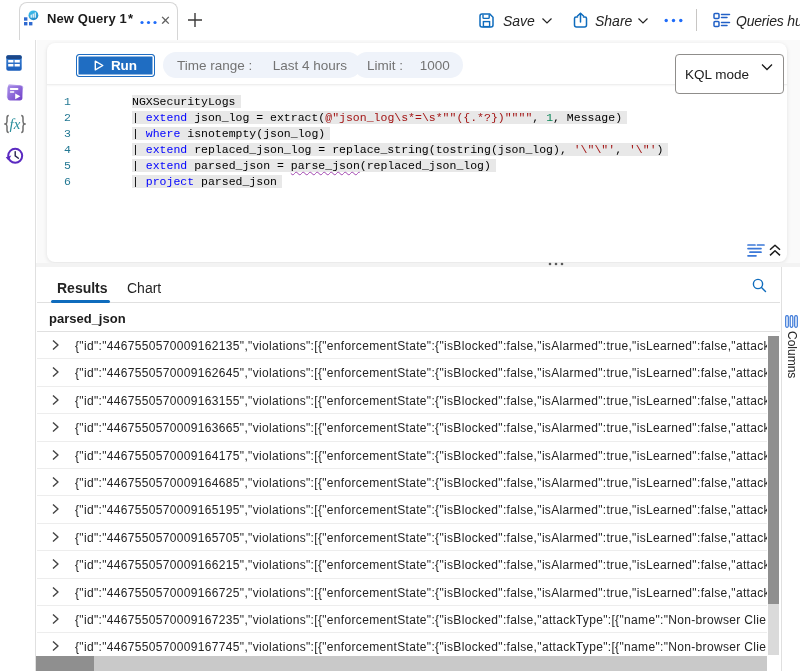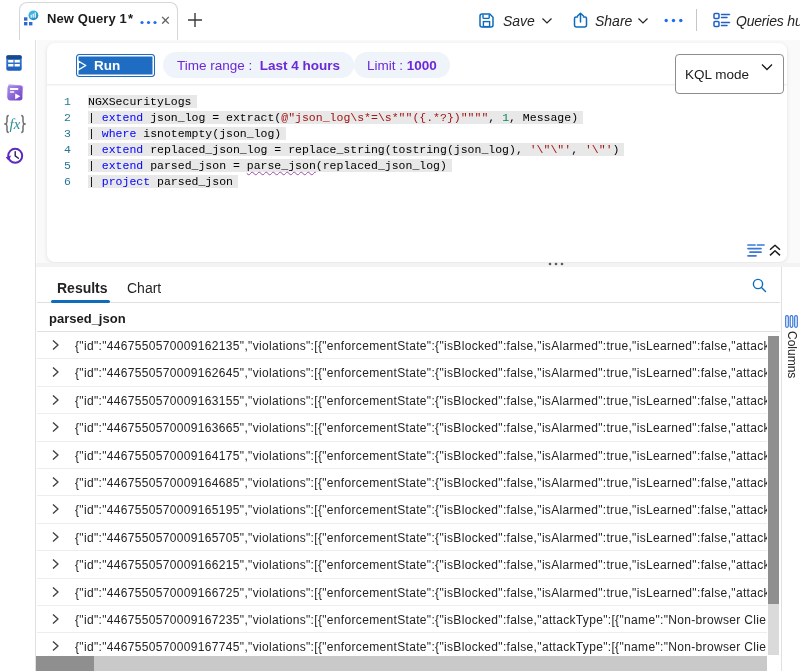--- a/index.html
+++ b/index.html
@@ -18,32 +18,32 @@
 #topmenu .t { position:absolute; top:13px; white-space:nowrap; }
 #topmenu svg { position:absolute; }
 
 
 #sidebar { left:0; top:40px; width:36px; height:631px; background:#fff; border-right:1px solid #e0e0e0; }
 
 
 #contentbg { left:37px; top:40px; width:763px; height:227px; background:#fafafa; }
 #card { left:47px; top:43px; width:740px; height:219px; background:#fff; border-radius:8px; box-shadow:0 1px 4px rgba(0,0,0,0.10); }
 #toolbar { left:0; top:0; width:740px; height:42px; border-bottom:1px solid #efefef; box-shadow:0 1px 2px rgba(0,0,0,0.04); border-radius:8px 8px 0 0;}
-#runbtn { left:29px; top:11px; width:79px; height:23px; background:#1f6dc2; border:1px solid #1f6dc2; box-shadow:inset 0 0 0 1.5px #fff; border-radius:3px; color:#fff; font-size:13.5px; font-weight:600; display:flex; align-items:center; gap:7px;}
-.pill { position:absolute; background:#eff3fa; border-radius:13px; height:26px; display:flex; align-items:center; font-size:13.5px; color:#6d28d9; }
+#runbtn { left:29px; top:11px; width:79px; height:23px; background:#1f6dc2; border:1px solid #1f6dc2; box-shadow:inset 0 0 0 1.5px #fff; border-radius:3px; color:#fff; font-size:13.5px; font-weight:600; display:flex; align-items:center; justify-content:center; gap:7px;}
+.pill { position:absolute; background:#eff3fa; border-radius:13px; height:26px; display:flex; align-items:center; font-size:13.5px; color:#737373; }
 #pill1 { left:116px; top:9px; padding:0 14px; }
 #pill2 { left:307px; top:9px; padding:0 13px; }
-.pill b { font-weight:bold; }
+.pill b { font-weight:normal;margin-left:13px; }
 #kql { left:628px; top:11px; width:109px; height:40px; border:1px solid #8f8d8b; border-radius:4px; background:#fff; font-size:13.5px; color:#1b1b1b; display:flex; align-items:center; padding:0 9px; }
 
 
 #editor { left:0px; top:51px; font-family:"Liberation Mono", monospace; font-size:11.5px; line-height:16px; white-space:pre; }
 .ln { position:absolute; width:24px; text-align:right; color:#237893; }
 .cl { position:absolute; left:41px; }
-.cl .sel { background:#e8e8e8; padding-right:5px; }
+.cl .sel { background:#e8e8e8; padding-right:5px;margin-left:44px; }
 .kw { color:#0000ff; }
 .str { color:#a31515; }
 .num { color:#098658; }
 .sq { text-decoration:underline; text-decoration-style:wavy; text-decoration-color:#a246b0; text-decoration-thickness:1px; text-underline-offset:2px;}
 
 #cardicons { left:700px; top:200px; }
 
 
 #splitter { left:36px; top:263px; width:764px; height:4px; background:#f3f3f3; }
 #splitdots { left:548px; top:262px; }

